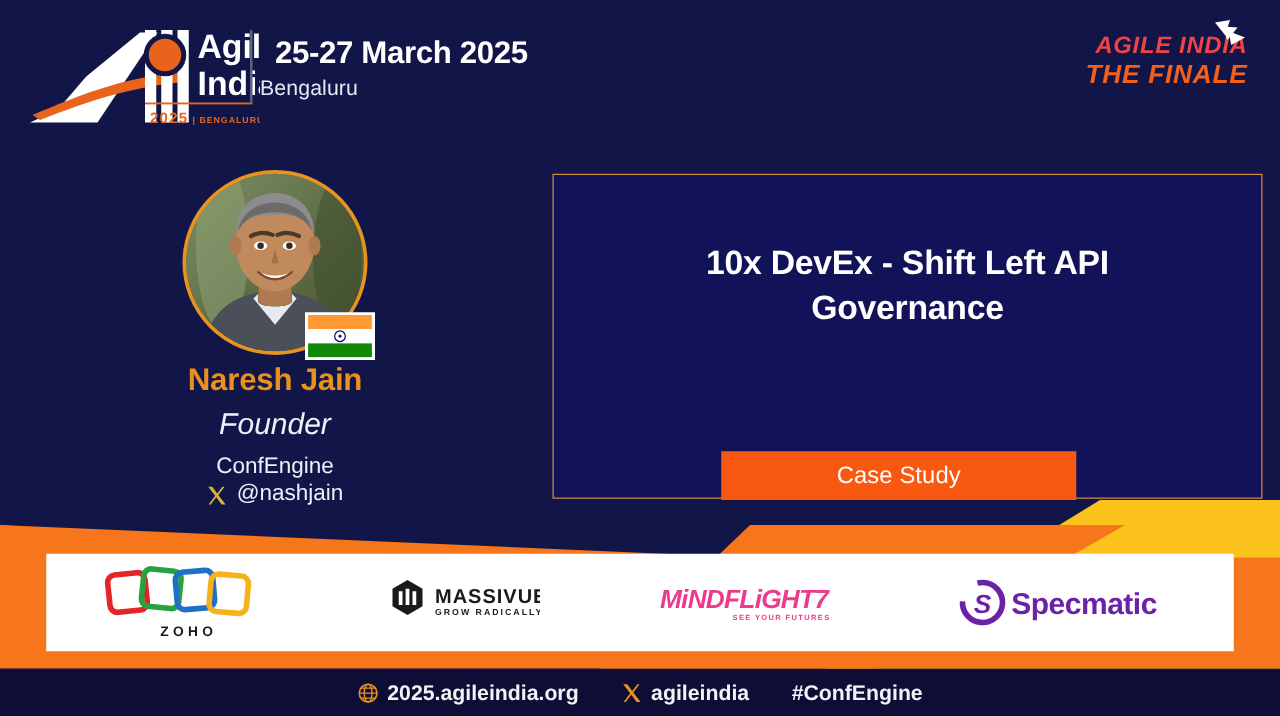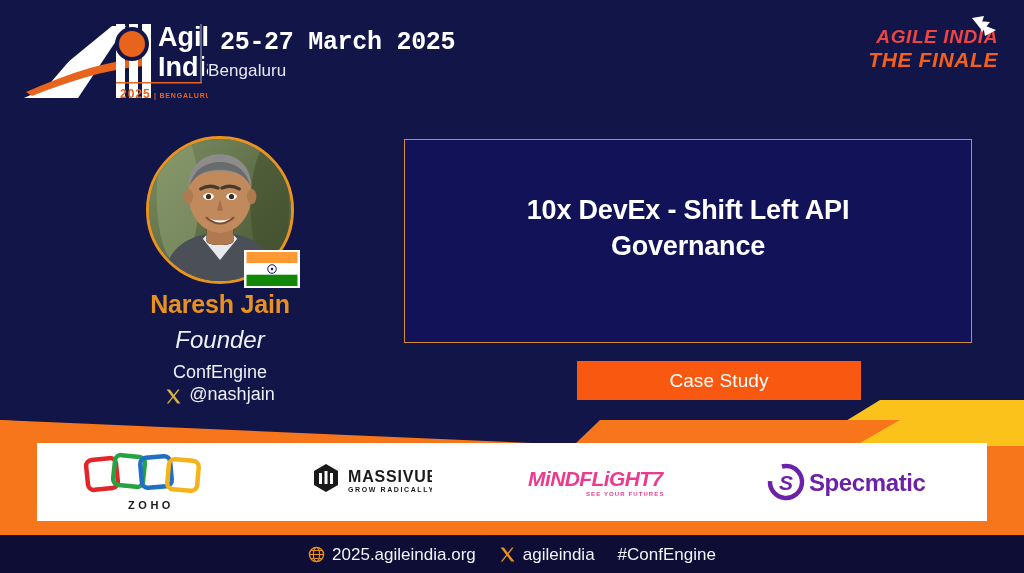--- a/index.html
+++ b/index.html
@@ -26,21 +26,21 @@
   #logo-svg { display:block; width:192px; height:98px; }
 
   #header-divider {
     position:absolute; left:200px; top:24px;
     width:2px; height:58px;
     background:#5b6184;
   }
   #event-date {
     position:absolute; left:220px; top:28px;
     font-size:25px; font-weight:bold; color:#ffffff;
-    letter-spacing:-0.3px; white-space:nowrap;font-family:Liberation Mono, monospace;
+    letter-spacing:-0.3px; white-space:nowrap;
   }
   #event-city {
     position:absolute; left:208px; top:61px;
     font-size:17px; font-weight:normal; color:#e6e8f2;
     letter-spacing:0.1px; white-space:nowrap;
   }
 
   #finale-block {
     position:absolute; right:26px; top:26px;
     text-align:right;
@@ -93,22 +93,22 @@
     margin-top:8px; font-size:18px; color:#eef0f8;
   }
   #speaker-social {
     margin-top:1px; font-size:18px; color:#eef0f8;
     display:flex; align-items:flex-end; justify-content:center; gap:7px;
   }
   #x-icon { width:17px; height:17px; display:block; }
 
   
   #title-card {
-    position:absolute; left:404px; top:139px;
-    width:568px; height:204px;
+    position:absolute; left:442px; top:139px;
+    width:568px; height:260px;
     background:#121259;
     border:1.5px solid #d58b35;
   }
   #talk-title {
     position:absolute; left:48px; right:48px; top:53px;
     font-size:27px; font-weight:bold; color:#ffffff;
     text-align:center; line-height:1.32; letter-spacing:-0.2px;
   }
   #case-badge {
     position:absolute; left:577px; top:361px;
@@ -151,21 +151,21 @@
 
   #zoho-logo { width:136px; height:62px; display:block; }
   #massivue-logo { width:122px; height:40px; display:block; }
   #mindflight-logo { width:150px; height:40px; display:block; }
   #specmatic-logo { width:176px; height:42px; display:block; }
 
   
   #footer {
     position:absolute; left:0; bottom:0; width:1024px; height:37px;
     background:#0d0d35;
-    display:flex; align-items:center; justify-content:center; gap:23px;
+    display:flex; align-items:center; justify-content:center; gap:34px;font-weight:bold;
   }
   .footer-item {
     display:flex; align-items:center; gap:7px;
     font-size:17px; color:#f2f3f8;
   }
   #globe-icon, #x-icon-footer { width:17px; height:17px; display:block; }
   #hashtag { font-size:17px; color:#f2f3f8; }
 </style>
 </head>
 <body>

